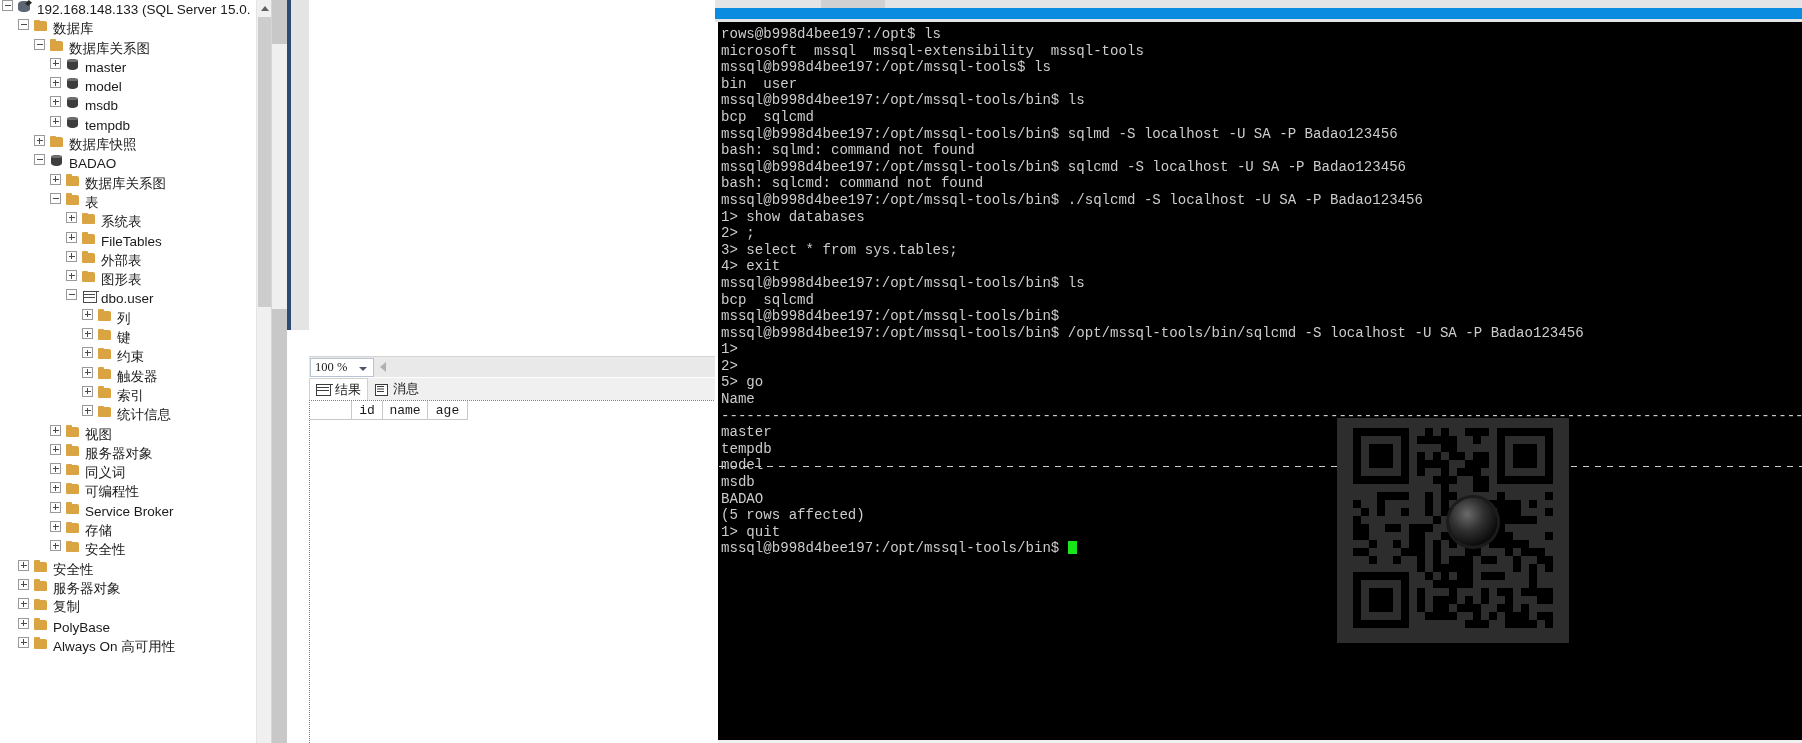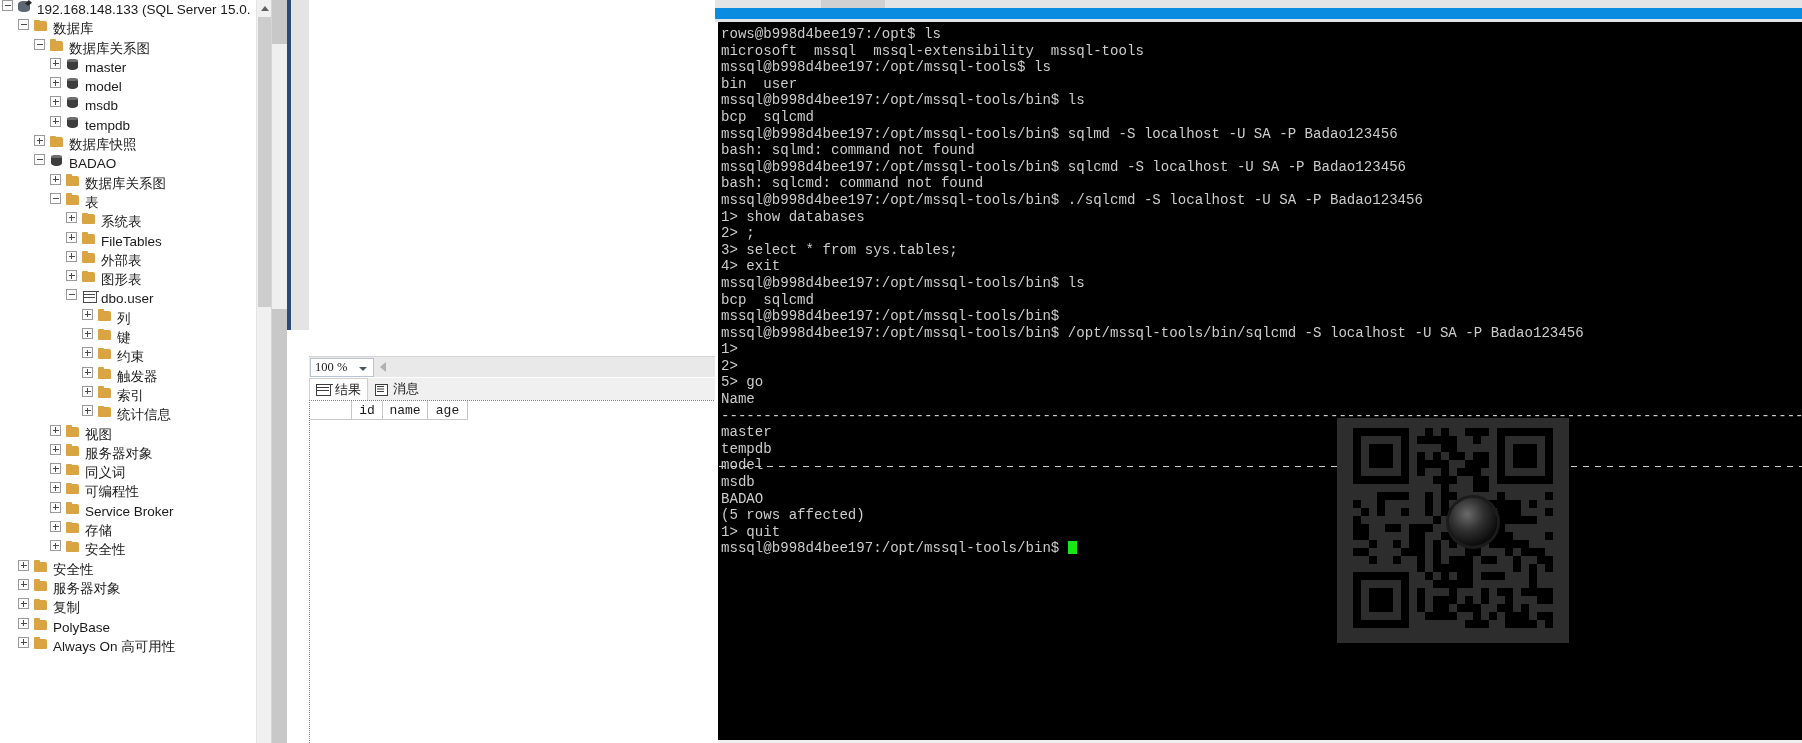--- a/index.html
+++ b/index.html
@@ -508,21 +508,21 @@
         <div class="tree-row" style="padding-left: 18px;">
           <span class="tw box plus"></span>
           <span class="ico folder"></span>
           <span class="tree-label">安全性</span>
         </div>
         <div class="tree-row" style="padding-left: 18px;">
           <span class="tw box plus"></span>
           <span class="ico folder"></span>
           <span class="tree-label">服务器对象</span>
         </div>
-        <div class="tree-row" style="padding-left: 18px;">
+        <div class="tree-row" style="padding-left: 18px; font-family: Liberation Mono, monospace;">
           <span class="tw box plus"></span>
           <span class="ico folder"></span>
           <span class="tree-label">复制</span>
         </div>
         <div class="tree-row" style="padding-left: 18px;">
           <span class="tw box plus"></span>
           <span class="ico folder"></span>
           <span class="tree-label">PolyBase</span>
         </div>
         <div class="tree-row" style="padding-left: 18px;">

